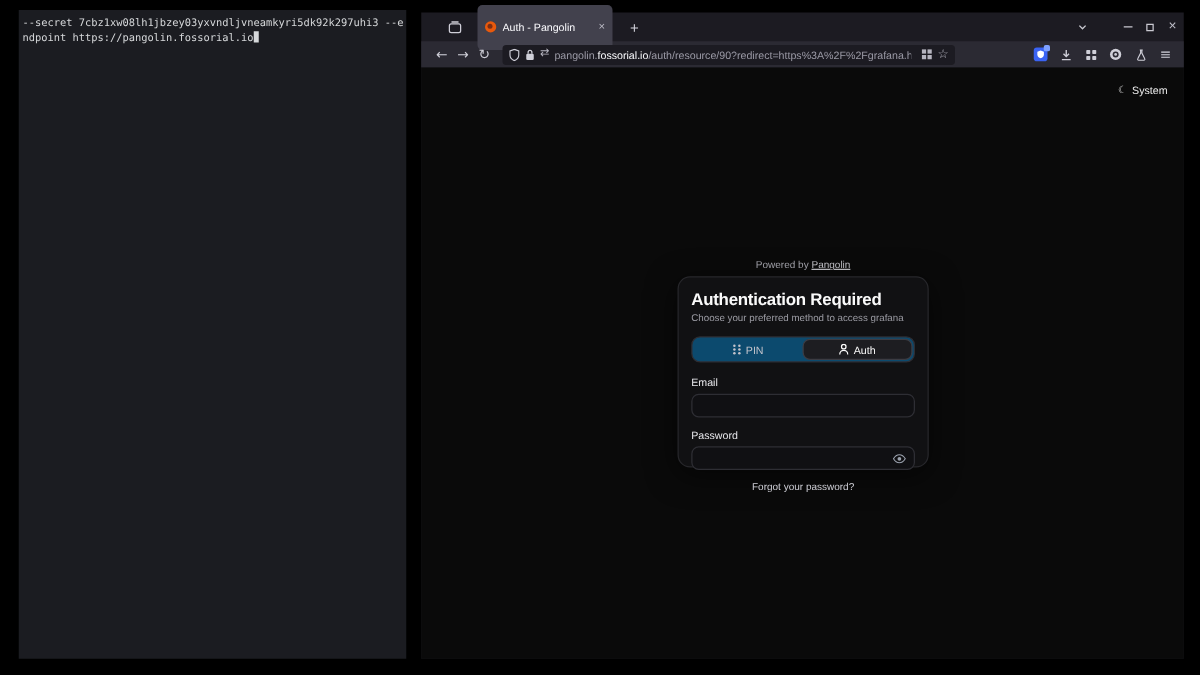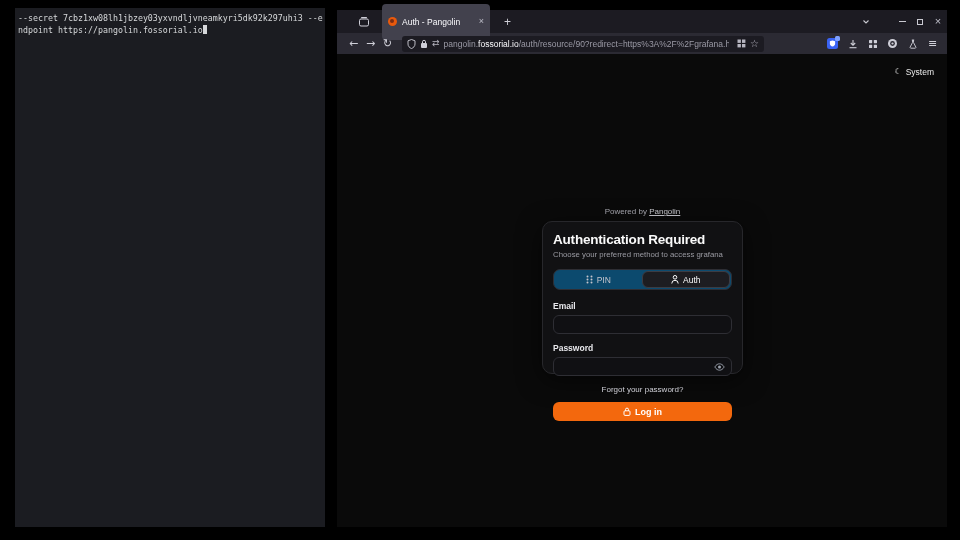--- a/index.html
+++ b/index.html
@@ -71,21 +71,21 @@
           padding:10px 10px 0 10px; box-shadow:0 6px 24px rgba(0,0,0,.55); }
   #card h1 { font-size:13.5px; font-weight:700; color:#fafafa; letter-spacing:-.2px; }
   #card .sub { margin-top:3px; font-size:7.8px; color:#9b9ba3; }
 
   #segment { margin-top:10px; height:21px; border:1px solid #2e2e34; background:#0c4a6e;
              border-radius:7px; display:flex; padding:1px; }
   .seg { flex:1; display:flex; align-items:center; justify-content:center; gap:4px;
          font-size:8.5px; color:#c4c4cc; border-radius:6px; }
   .seg.active { background:#1d1d21; border:1px solid #3c3c43; color:#fafafa; }
 
-  .field-label { margin-top:11px; font-size:8.5px; font-weight:700; color:#e8e8ec; display:block; }
+  .field-label { margin-top:11px; font-size:8.5px; font-weight:400; color:#e8e8ec; display:block; }
   .inputwrap { margin-top:4px; height:19px; border:1px solid #2e2e34; border-radius:6px;
                background:#101013; display:flex; align-items:center; padding:0 6px; }
   .inputwrap input { flex:1; background:transparent; border:none; outline:none; color:#e8e8ec;
                      font-size:8.5px; font-family:"Liberation Sans", sans-serif; min-width:0; }
 
   #forgot { margin-top:9px; text-align:center; font-size:8px; color:#cfcfd6; display:block; }
   #login { margin-top:8px; width:100%; height:19px; background:#f3680d; border:none; border-radius:6px;
            color:#fff; font-size:9px; font-weight:700; display:flex; align-items:center;
            justify-content:center; gap:4px; font-family:"Liberation Sans", sans-serif; }
 </style>
@@ -239,22 +239,15 @@
       <div class="inputwrap">
         <input type="password" style="">
         <svg width="11" height="8" viewBox="0 0 11 8">
             <path d="M0.8 4 C2.2 1.6 4 0.8 5.5 0.8 C7 0.8 8.8 1.6 10.2 4 C8.8 6.4 7 7.2 5.5 7.2 C4 7.2 2.2 6.4 0.8 4 Z" fill="none" stroke="#9ca3af" stroke-width="0.9"></path>
             <circle cx="5.5" cy="4" r="1.5" fill="#9ca3af"></circle>
           </svg>
       </div>
 
       <a href="#" id="forgot" style="text-decoration:none;">Forgot your password?</a>
 
-      <button id="login">
-        <svg width="8" height="9" viewBox="0 0 8 9">
-            <rect x="1" y="3.8" width="6" height="4.6" rx="1" fill="none" stroke="#fff" stroke-width="1"></rect>
-            <path d="M2.5 3.8 V2.6 a1.5 1.5 0 0 1 3 0 V3.8" fill="none" stroke="#fff" stroke-width="1"></path>
-          </svg>
-        <span>Log in</span>
-      </button>
     </div>
   </div>
 </div>
 
 </body></html>

